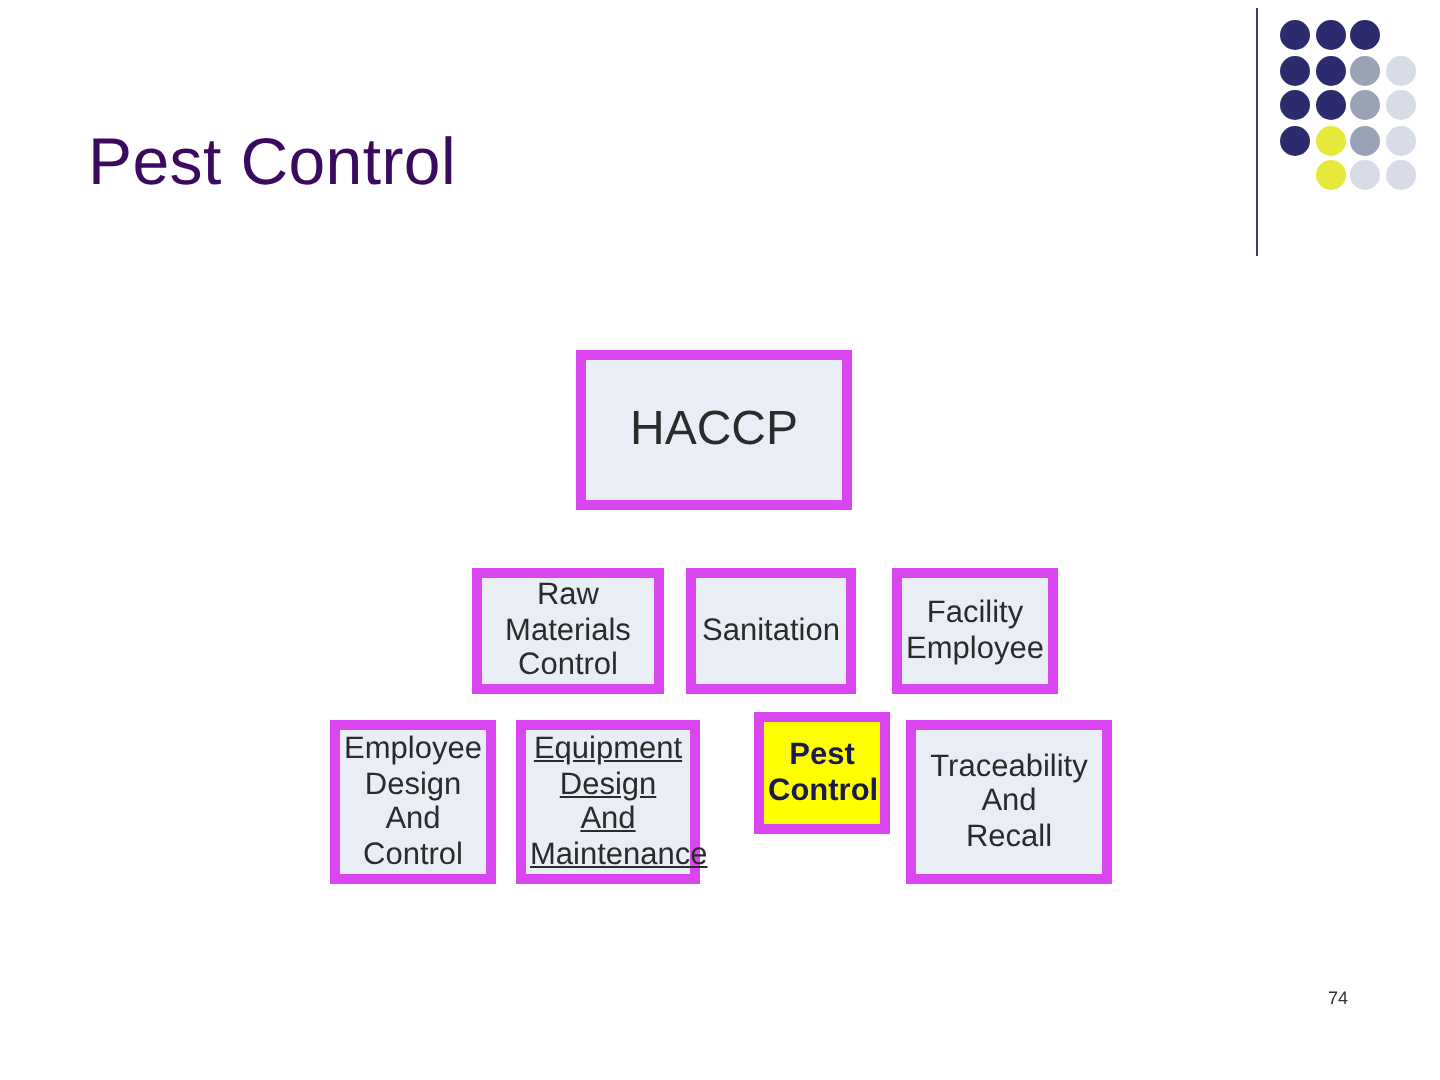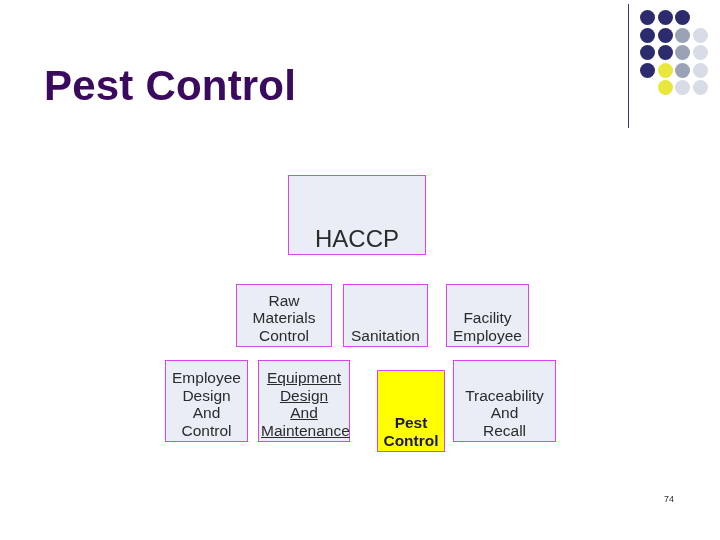--- a/index.html
+++ b/index.html
@@ -43,39 +43,39 @@
     width: 1px;
     height: 124px;
     background: #3a3a6e;
   }
 
   
   .title {
     position: absolute;
     left: 44px;
     top: 62px;
-    font-size: 42px;
-    font-weight: bold;
+    font-size: 33px;
+    font-weight: normal;
     color: #3a0a5e;
     letter-spacing: 0.2px;
     white-space: nowrap;
   }
 
   
   .box {
     position: absolute;
     box-sizing: border-box;
-    border: 1px solid #d946ef;
+    border: 5px solid #d946ef;
     background: #e8edf6;
     color: #2b2b2b;
     font-size: 15.5px;
     line-height: 17.5px;
     text-align: center;
     display: flex;
-    align-items: flex-end;
+    align-items: center;
     justify-content: center;
     padding: 2px;
   }
   .box .lines {
     width: 100%;
   }
   .box-haccp {
     font-size: 24px;
     line-height: 26px;
   }
@@ -156,21 +156,21 @@
         </div>
       </div>
       <div class="box" style="left: 258px; top: 360px; width: 92px; height: 82px; text-decoration: underline;">
         <div class="lines">
           <div>Equipment</div>
           <div>Design</div>
           <div>And</div>
           <div>Maintenance</div>
         </div>
       </div>
-      <div class="box box-highlight" style="left: 377px; top: 370px; width: 68px; height: 82px;">
+      <div class="box box-highlight" style="left: 377px; top: 356px; width: 68px; height: 61px;">
         <div class="lines">
           <div>Pest</div>
           <div>Control</div>
         </div>
       </div>
       <div class="box" style="left: 453px; top: 360px; width: 103px; height: 82px;">
         <div class="lines">
           <div>Traceability</div>
           <div>And</div>
           <div>Recall</div>

